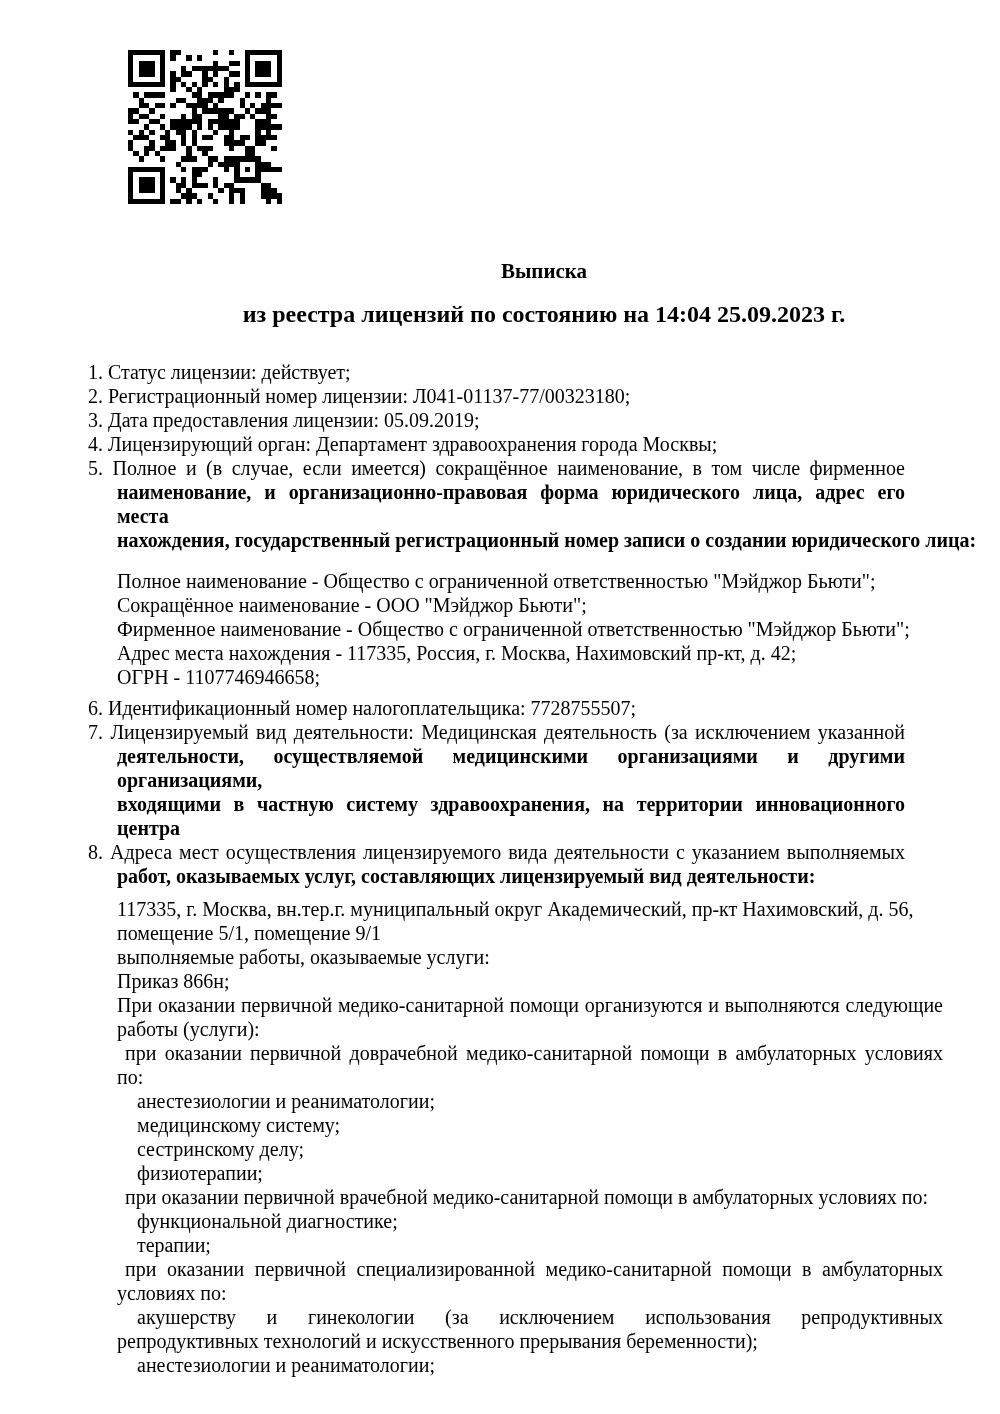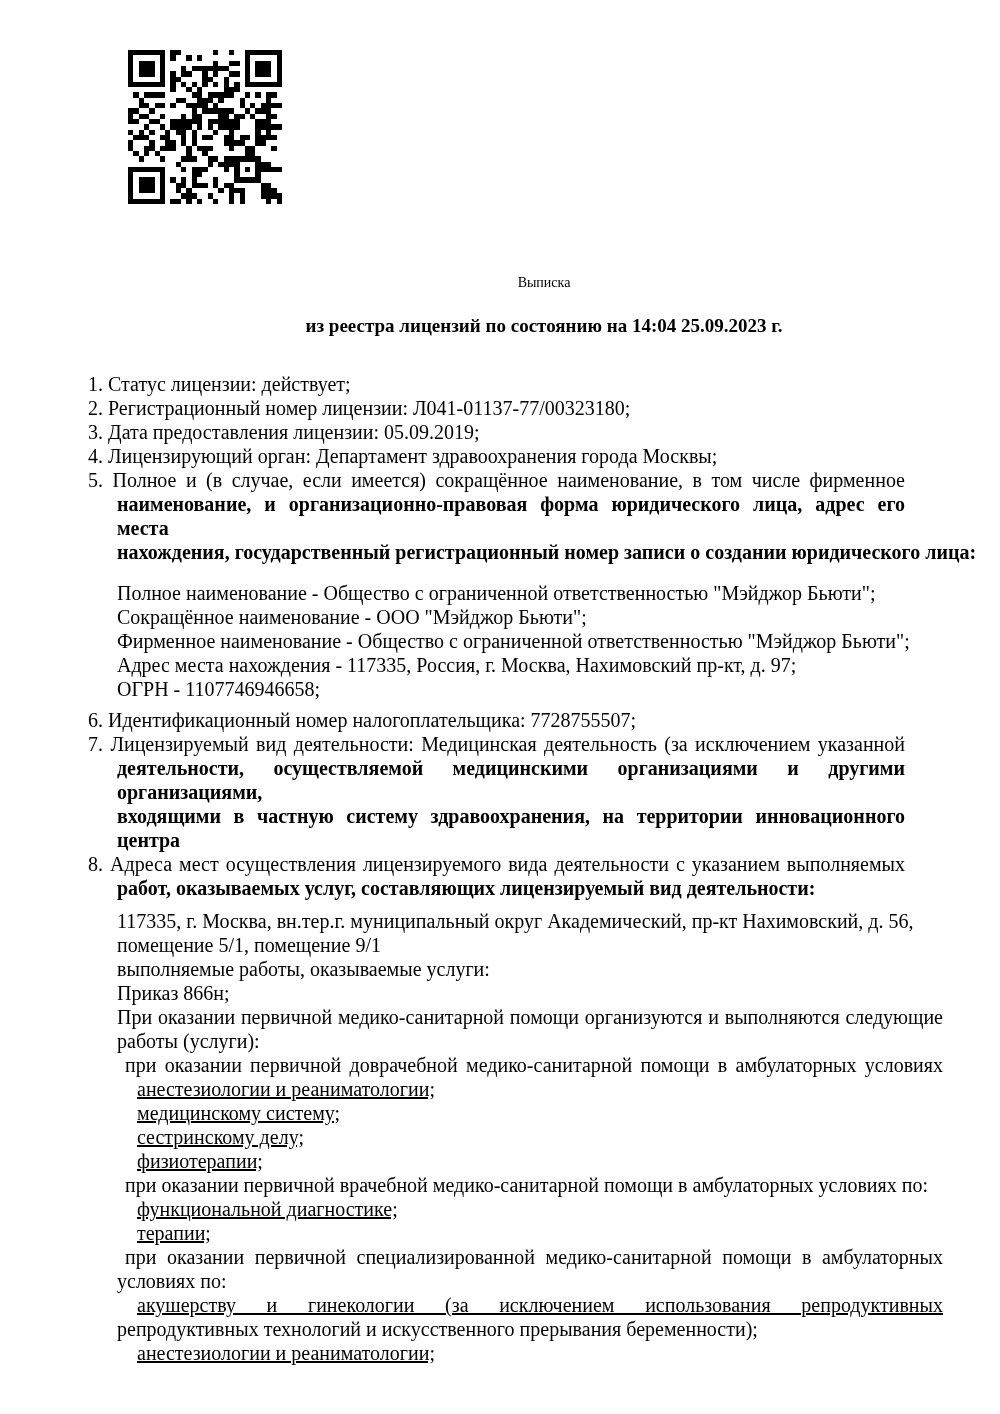--- a/index.html
+++ b/index.html
@@ -14,39 +14,39 @@
   .qr {
     position: absolute; left: 128px; top: 50px;
     width: 154px; height: 154px;
   }
   .titles {
     padding-top: 255px;
     margin-left: 88px;
     text-align: center;
     font-weight: bold;
   }
-  .titles h1 { font-size: 14px; line-height: 24px; margin: 16px; font-weight: normal; }
-  .titles h2 { font-size: 19px; line-height: 24px; margin: 19px 0 0 0; font-weight: bold; }
+  .titles h1 { font-size: 21px; line-height: 24px; margin: 4px; font-weight: bold; }
+  .titles h2 { font-size: 24px; line-height: 24px; margin: 19px 0 0 0; font-weight: bold; }
 
   .sec { line-height: 24px; }
   .secA { margin: 34px 95px 0 88px; }   
   .secB { margin: 9px 57px 0 117px; }  
 
   p { margin: 0; }
   .ln { white-space: nowrap; }
   .cont { padding-left: 29px; font-weight: bold; }                 
   .stretch {
     white-space: normal;
     text-align: justify;
     text-align-last: justify;
   }
   .gap17 { margin-top: 17px; }
   .gap7  { margin-top: 7px; }
   .i1 { padding-left: 8px; }    
-  .i2 { padding-left: 20px; text-decoration: underline; }   
+  .i2 { padding-left: 20px; }   
   .org p { padding-left: 29px; }
 </style>
 </head>
 <body>
 
 <svg class="qr" viewBox="0 0 29 29" xmlns="http://www.w3.org/2000/svg" shape-rendering="crispEdges">
     <rect x="0" y="0" width="1" height="1" fill="#000"></rect>
     <rect x="1" y="0" width="1" height="1" fill="#000"></rect>
     <rect x="2" y="0" width="1" height="1" fill="#000"></rect>
     <rect x="3" y="0" width="1" height="1" fill="#000"></rect>
@@ -454,21 +454,21 @@
   <p class="ln"><span class="no">4.</span> <span>Лицензирующий орган: Департамент здравоохранения города Москвы;</span></p>
 
   <p class="stretch"><span class="no">5.</span> <span>Полное и (в случае, если имеется) сокращённое наименование, в том числе фирменное</span></p>
   <p class="cont stretch">наименование, и организационно-правовая форма юридического лица, адрес его места</p>
   <p class="ln cont">нахождения, государственный регистрационный номер записи о создании юридического лица:</p>
 
   <div class="org">
     <p class="ln gap17">Полное наименование - Общество с ограниченной ответственностью "Мэйджор Бьюти";</p>
     <p class="ln">Сокращённое наименование - ООО "Мэйджор Бьюти";</p>
     <p class="ln">Фирменное наименование - Общество с ограниченной ответственностью "Мэйджор Бьюти";</p>
-    <p class="ln">Адрес места нахождения - 117335, Россия, г. Москва, Нахимовский пр-кт, д. 97;</p>
+    <p class="ln">Адрес места нахождения - 117335, Россия, г. Москва, Нахимовский пр-кт, д. 42;</p>
     <p class="ln">ОГРН - 1107746946658;</p>
   </div>
 
   <p class="ln gap7"><span class="no">6.</span> <span>Идентификационный номер налогоплательщика: 7728755507;</span></p>
 
   <p class="stretch"><span class="no">7.</span> <span>Лицензируемый вид деятельности: Медицинская деятельность (за исключением указанной</span></p>
   <p class="cont stretch">деятельности, осуществляемой медицинскими организациями и другими организациями,</p>
   <p class="cont stretch">входящими в частную систему здравоохранения, на территории инновационного центра</p>
 
   <p class="stretch"><span class="no">8.</span> <span>Адреса мест осуществления лицензируемого вида деятельности с указанием выполняемых</span></p>
@@ -477,20 +477,21 @@
 
 <div class="sec secB">
   <p class="ln">117335, г. Москва, вн.тер.г. муниципальный округ Академический, пр-кт Нахимовский, д. 56,</p>
   <p class="ln">помещение 5/1, помещение 9/1</p>
   <p class="ln">выполняемые работы, оказываемые услуги:</p>
   <p class="ln">Приказ 866н;</p>
 
   <p class="stretch">При оказании первичной медико-санитарной помощи организуются и выполняются следующие</p>
   <p class="ln">работы (услуги):</p>
   <p class="stretch i1">при оказании первичной доврачебной медико-санитарной помощи в амбулаторных условиях</p>
+  <p class="ln">по:</p>
   <p class="ln i2">анестезиологии и реаниматологии;</p>
   <p class="ln i2">медицинскому систему;</p>
   <p class="ln i2">сестринскому делу;</p>
   <p class="ln i2">физиотерапии;</p>
   <p class="ln i1">при оказании первичной врачебной медико-санитарной помощи в амбулаторных условиях по:</p>
   <p class="ln i2">функциональной диагностике;</p>
   <p class="ln i2">терапии;</p>
   <p class="stretch i1">при оказании первичной специализированной медико-санитарной помощи в амбулаторных</p>
   <p class="ln">условиях по:</p>
   <p class="stretch i2">акушерству и гинекологии (за исключением использования репродуктивных</p>

